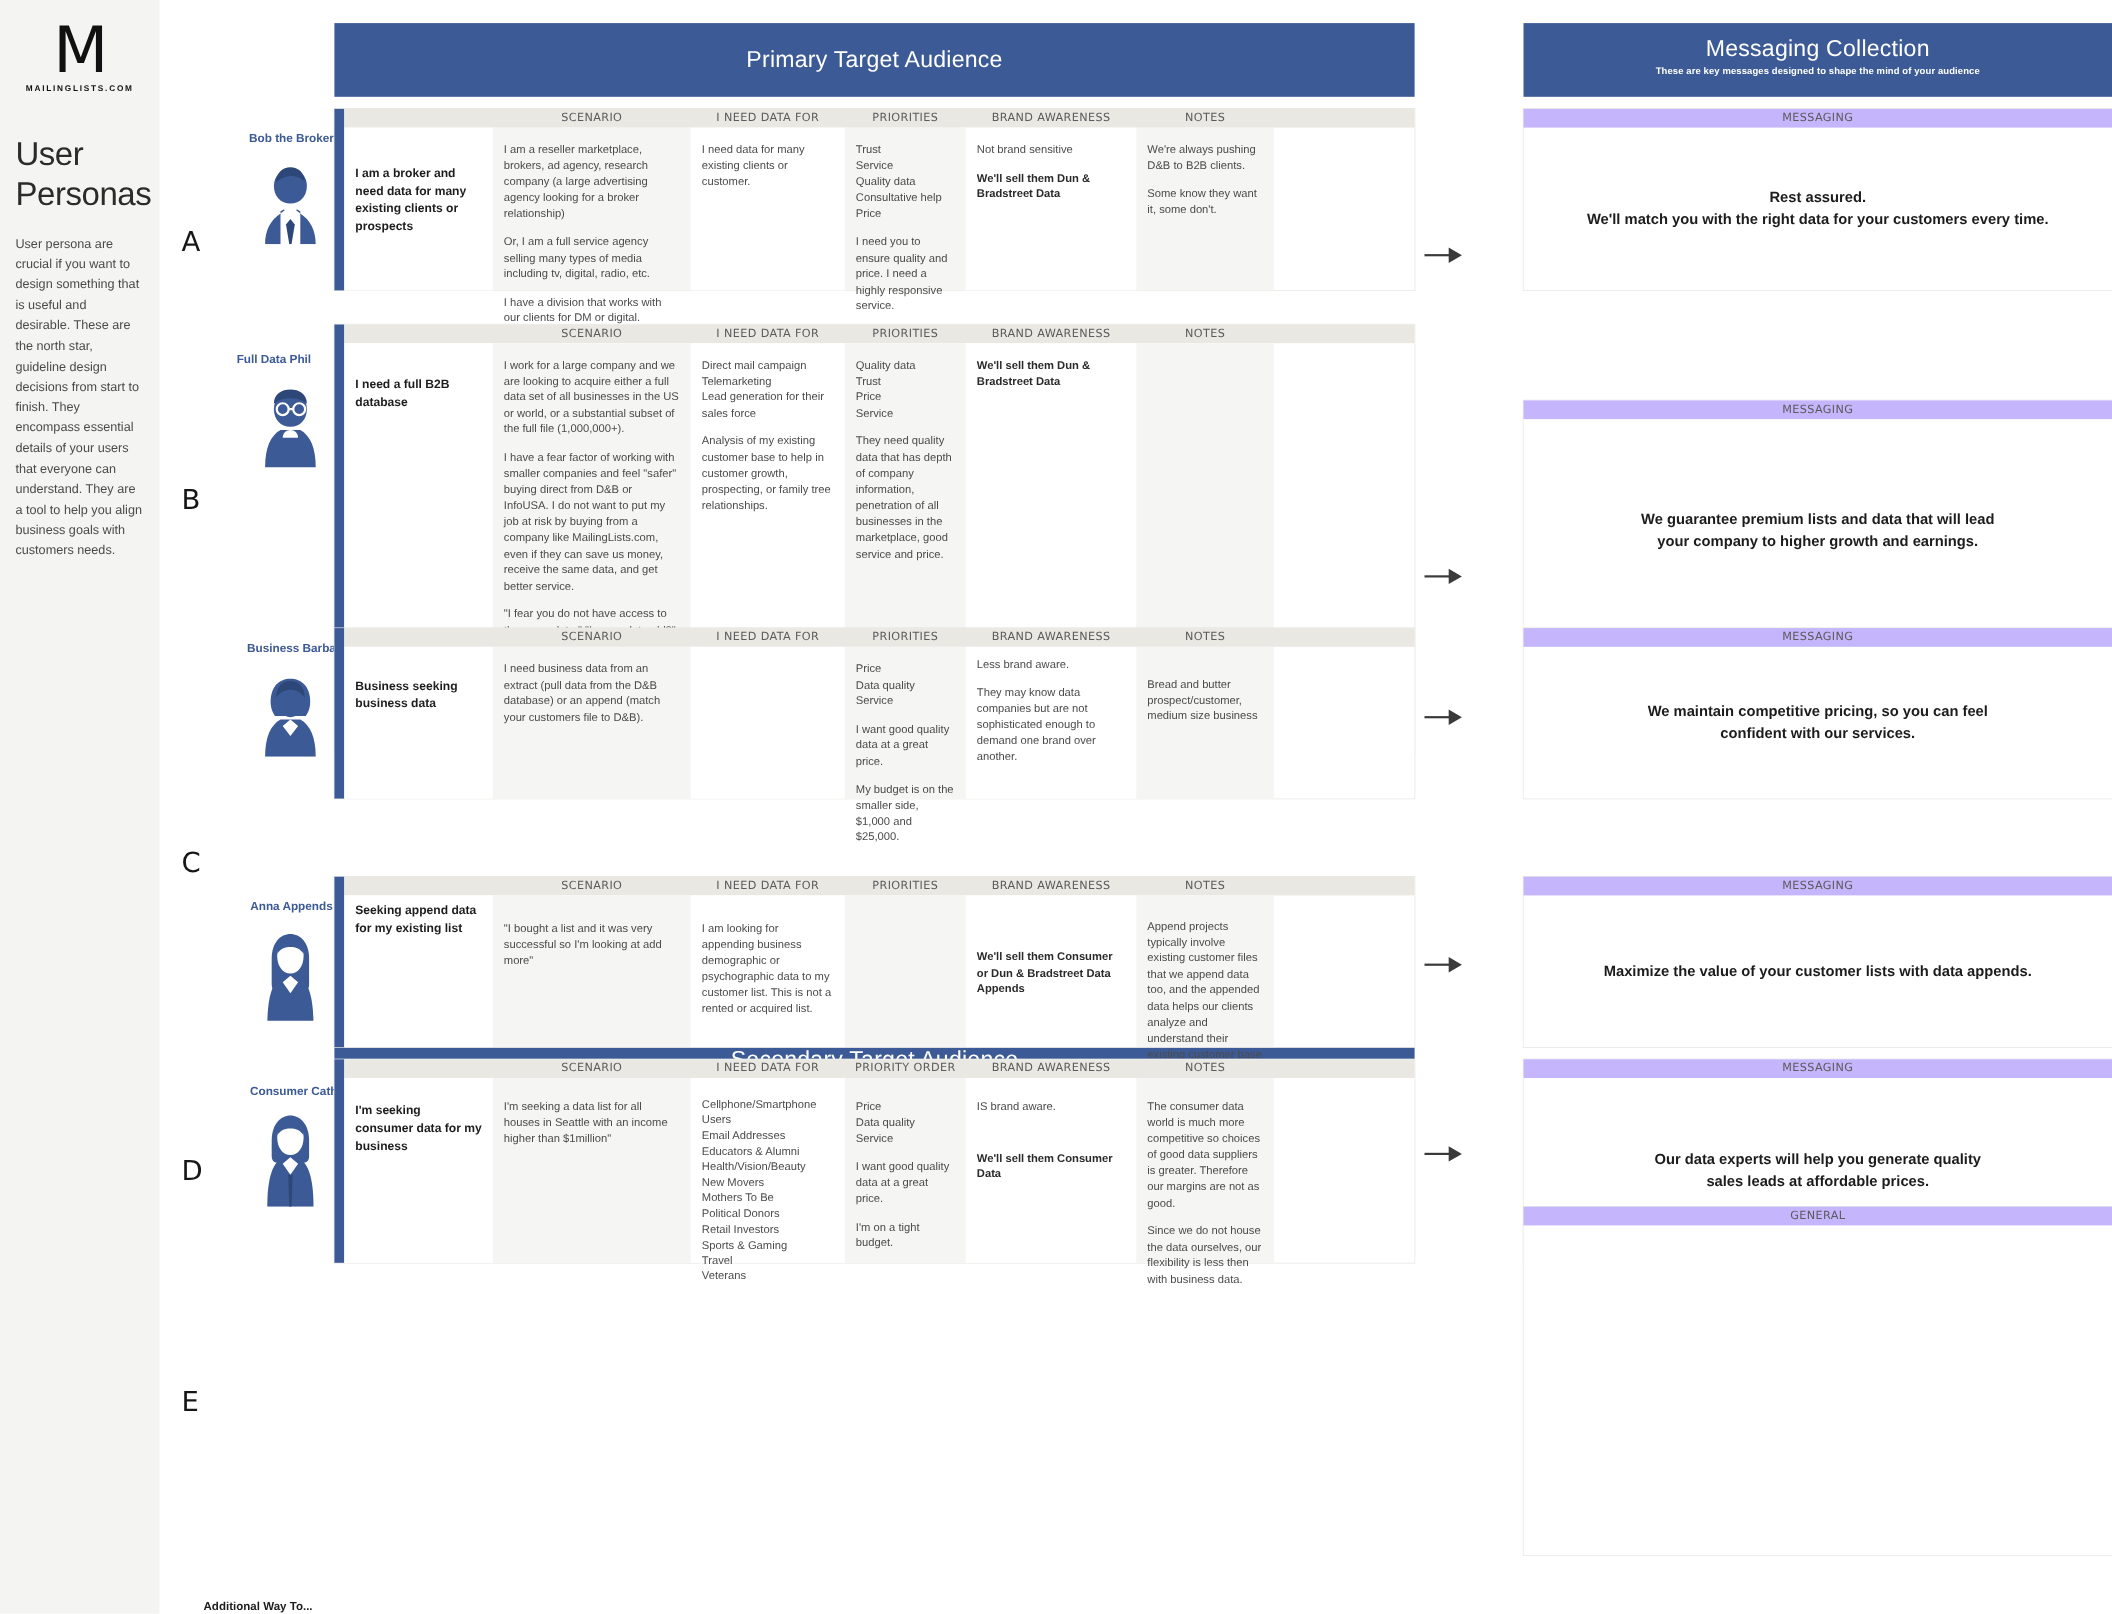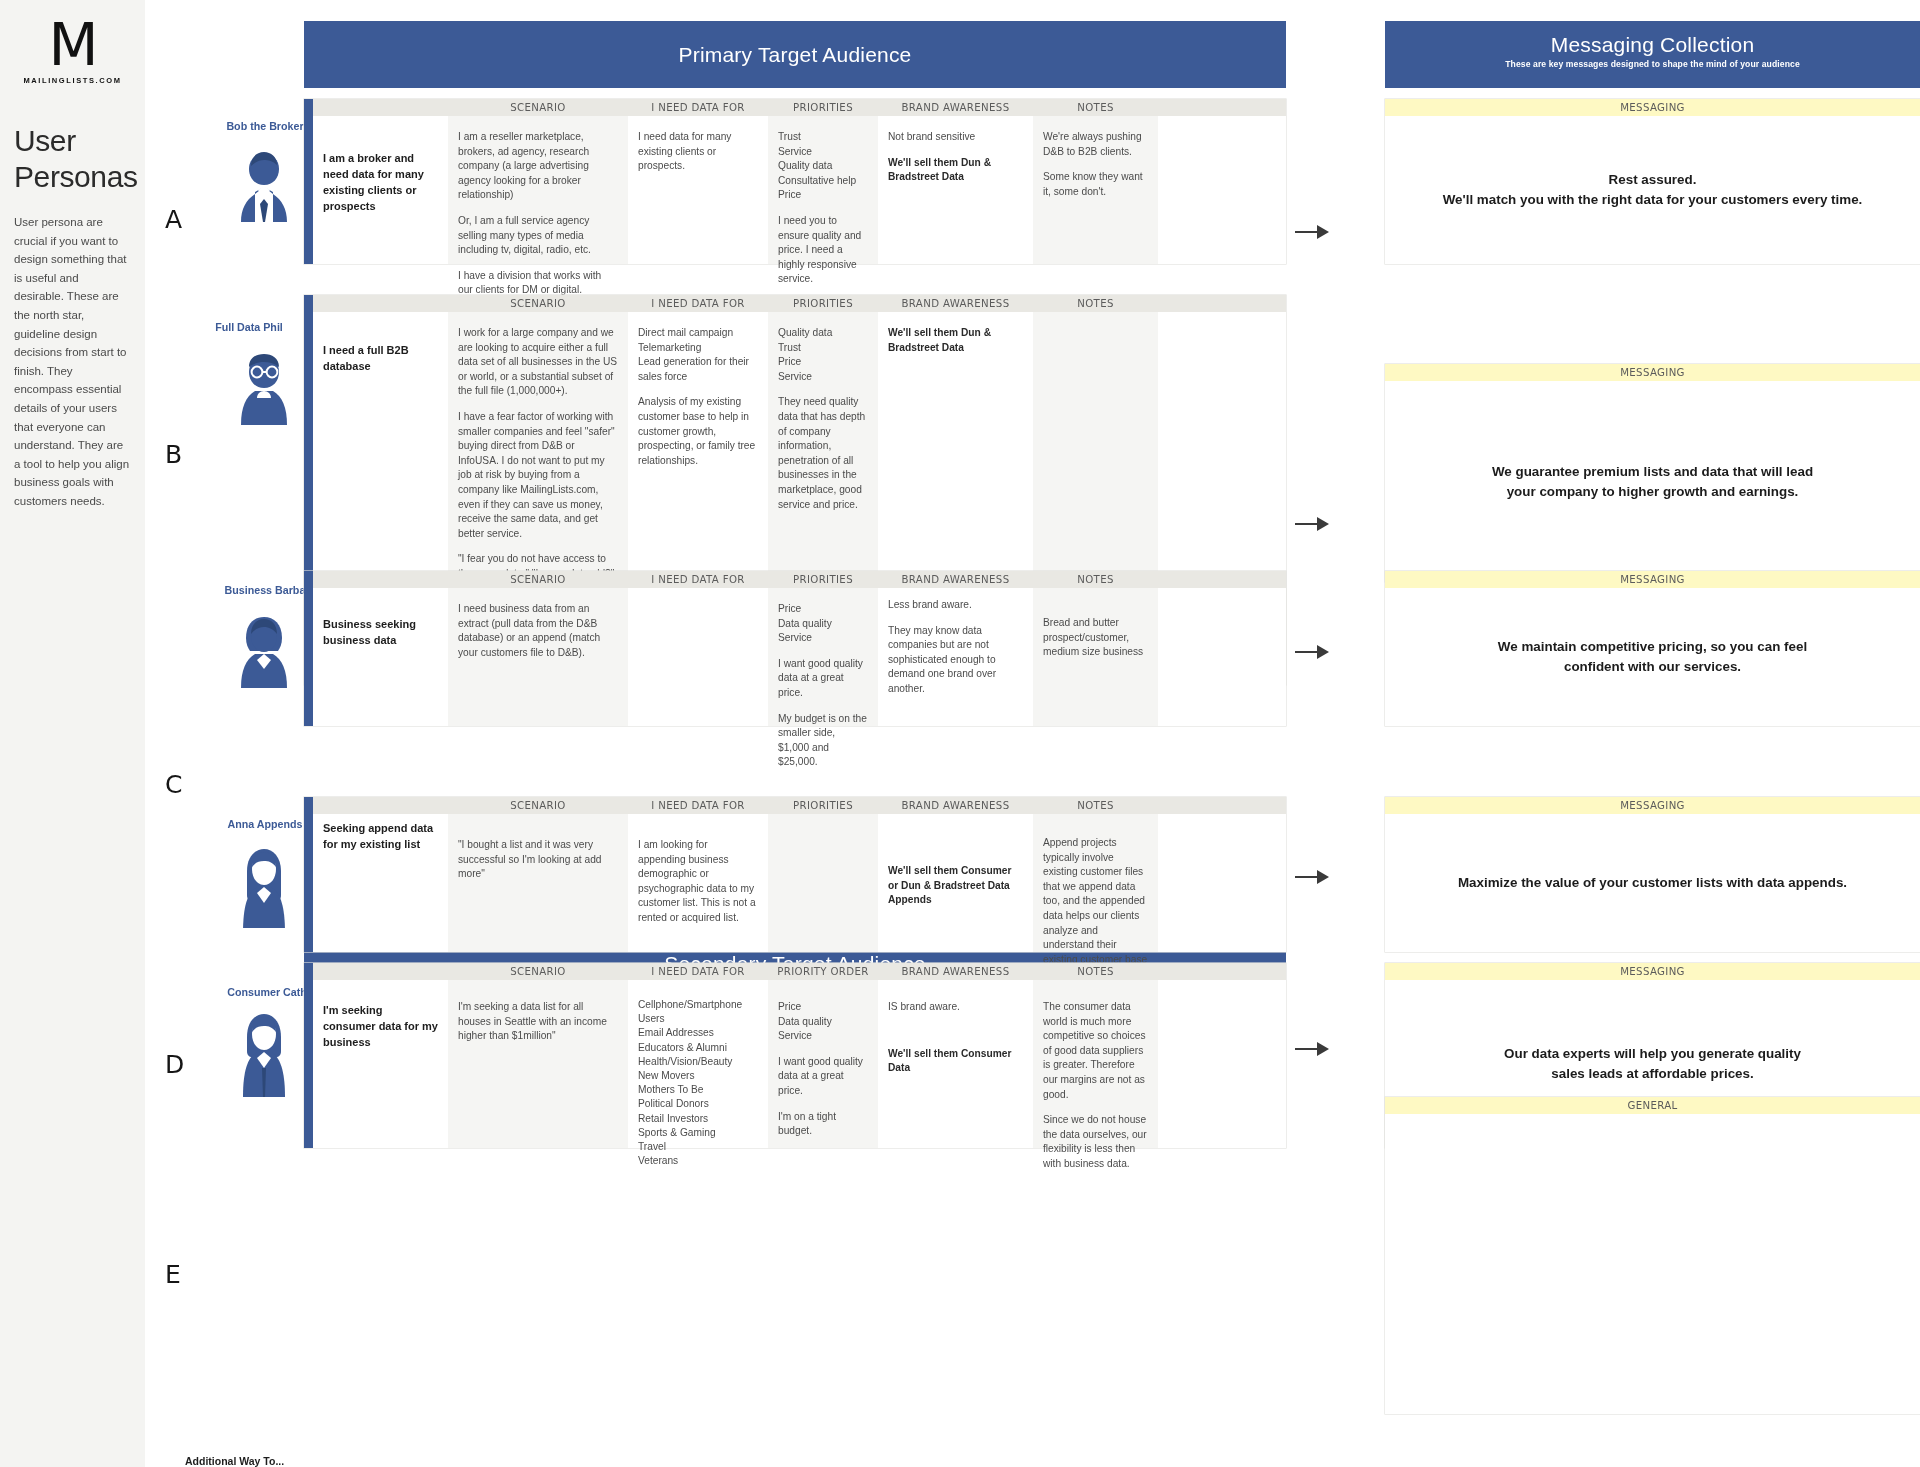--- a/index.html
+++ b/index.html
@@ -82,21 +82,21 @@
   .arrow .shaft{ position:absolute; left:0; top:6px; width:24px; height:2px; background:#3a3a3a; }
   .arrow .head{
     position:absolute; left:22px; top:0; width:0; height:0;
     border-top:7px solid transparent; border-bottom:7px solid transparent;
     border-left:12px solid #3a3a3a;
   }
 
   
   .msg{ position:absolute; background:#fff; box-shadow:0 0 0 .6px #e2e2de; }
   .msg .mhdr{
-    height:17px; background:#fef9c3; text-align:center; font-size:10.2px;
+    height:17px; background:#c4b5fd; text-align:center; font-size:10.2px;
     color:#5b5b5b; letter-spacing:.35px; line-height:17px;
     font-family:"DejaVu Sans", sans-serif;
   }
   .msg .mbody{
     display:flex; align-items:center; justify-content:center; text-align:center;
     height:calc(100% - 17px); padding:6px 26px;
     font-size:13.4px; line-height:20px; color:#1c1c1c;font-weight:bold;
   }
   .footnote{
     position:absolute; font-size:10.5px; font-weight:700; color:#1d1d1d;
@@ -154,21 +154,21 @@
       <div style="width:125px">NOTES</div>
     </div>
     <div class="bodyrow" style="height:148px;">
       <div class="cell w lead" style="width:135px;">I am a broker and need data for many existing clients or prospects</div>
       <div class="cell t" style="width:180px;">
         <p>I am a reseller marketplace, brokers, ad agency, research company (a large advertising agency looking for a broker relationship)</p>
         <p>Or, I am a full service agency selling many types of media including tv, digital, radio, etc.</p>
         <p>I have a division that works with our clients for DM or digital.</p>
       </div>
       <div class="cell w" style="width:140px;">
-        <p>I need data for many existing clients or prospects.</p>
+        <p>I need data for many existing clients or customer.</p>
       </div>
       <div class="cell t" style="width:110px;">
         <p style="white-space:pre-line">Trust
 Service
 Quality data
 Consultative help
 Price</p>
         <p>I need you to ensure quality and price. I need a highly responsive service.</p>
       </div>
       <div class="cell w" style="width:155px;">

